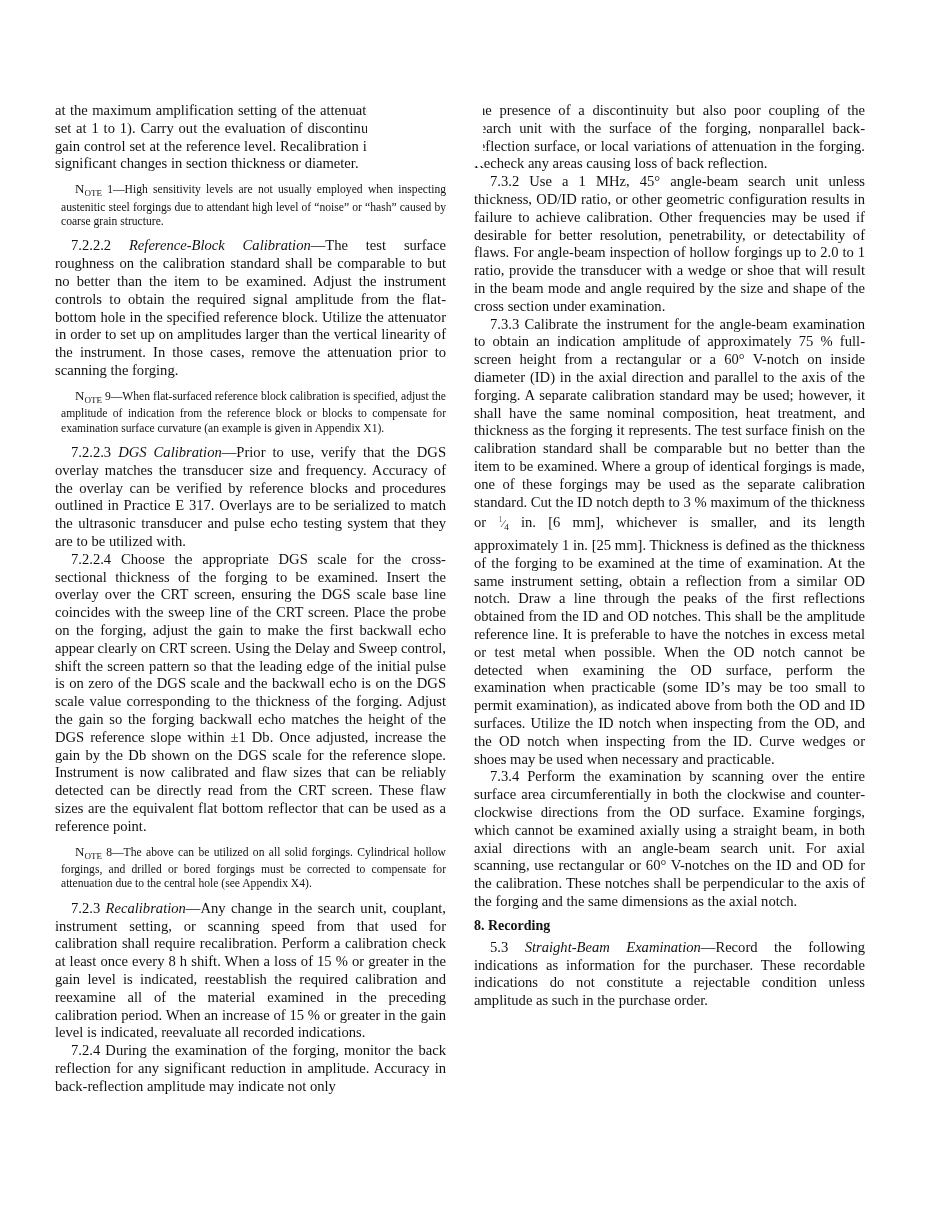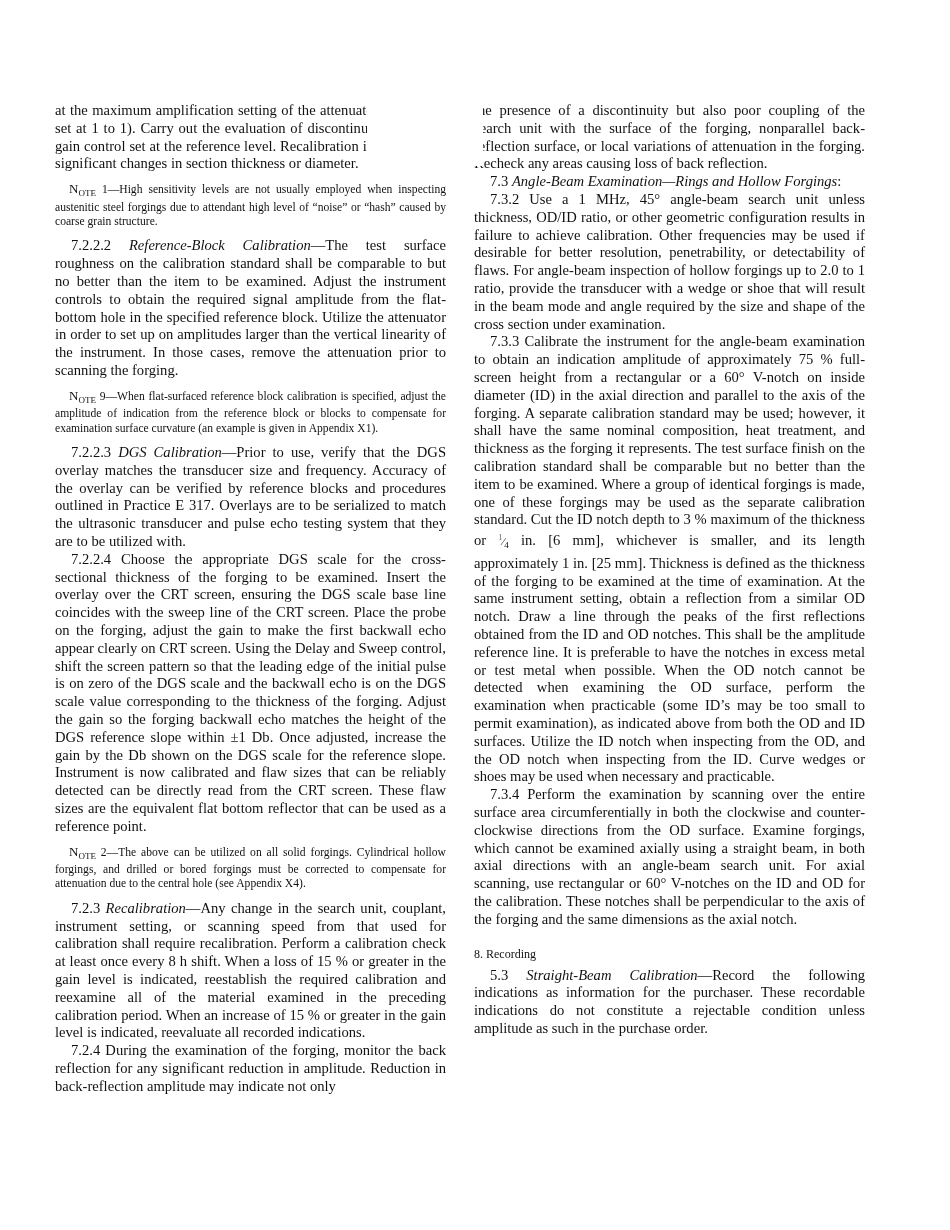--- a/index.html
+++ b/index.html
@@ -4,25 +4,25 @@
 <style>
   html, body { margin: 0; padding: 0; background: #ffffff; }
   body { width: 950px; height: 1230px; position: relative; overflow: hidden;
          font-family: "Liberation Serif", "DejaVu Serif", serif; color: #111; }
   .col { position: absolute; top: 102px; width: 391px; }
   .col-left { left: 55px; }
   .col-right { left: 474px; }
   p { margin: 0; font-size: 14.6px; line-height: 17.8px; text-align: justify; }
   p.ind { text-indent: 16px; }
   p.cont { text-indent: 0; }
-  .note { font-size: 11.6px; line-height: 14.4px; text-align: justify; text-indent: 14px; margin: 9px 0 8px 0; }
+  .note { font-size: 11.6px; line-height: 14.4px; text-align: justify; text-indent: 14px; margin: 9px 0 8px 6px; }
   .note .n-cap { font-size: 13px; }
   .note .n-sub { font-size: 9px; vertical-align: -3px; }
   .ital { font-style: italic; }
-  h2 { font-size: 12px; font-weight: normal; margin: 16px 0 4px 0; line-height: 18px; }
+  h2 { font-size: 14px; font-weight: bold; margin: 6px 0 4px 0; line-height: 18px; }
   .frac { font-size: 11px; }
   .frac sup { font-size: 8px; color: #666; }
   .frac sub { font-size: 9px; }
   .occluder { position: absolute; left: 367px; top: 102px; width: 116px; height: 64px; background: #ffffff; }
 </style>
 </head>
 <body>
 
 <div class="col col-left">
   <p class="cont">at the maximum amplification setting of the attenuator (attenuator set at 1 to 1). Carry out the evaluation of discontinuities with the gain control set at the reference level. Recalibration is required for significant changes in section thickness or diameter.</p>
@@ -30,37 +30,36 @@
   <div class="note"><span class="n-cap">N</span><span class="n-sub">OTE</span><span> 1—High sensitivity levels are not usually employed when inspecting austenitic steel forgings due to attendant high level of “noise” or “hash” caused by coarse grain structure.</span></div>
 
   <p class="ind"><span>7.2.2.2 </span><span class="ital">Reference-Block Calibration</span><span>—The test surface roughness on the calibration standard shall be comparable to but no better than the item to be examined. Adjust the instrument controls to obtain the required signal amplitude from the flat-bottom hole in the specified reference block. Utilize the attenuator in order to set up on amplitudes larger than the vertical linearity of the instrument. In those cases, remove the attenuation prior to scanning the forging.</span></p>
 
   <div class="note"><span class="n-cap">N</span><span class="n-sub">OTE</span><span> 9—When flat-surfaced reference block calibration is specified, adjust the amplitude of indication from the reference block or blocks to compensate for examination surface curvature (an example is given in Appendix X1).</span></div>
 
   <p class="ind"><span>7.2.2.3 </span><span class="ital">DGS Calibration</span><span>—Prior to use, verify that the DGS overlay matches the transducer size and frequency. Accuracy of the overlay can be verified by reference blocks and procedures outlined in Practice E 317. Overlays are to be serialized to match the ultrasonic transducer and pulse echo testing system that they are to be utilized with.</span></p>
 
   <p class="ind">7.2.2.4 Choose the appropriate DGS scale for the cross-sectional thickness of the forging to be examined. Insert the overlay over the CRT screen, ensuring the DGS scale base line coincides with the sweep line of the CRT screen. Place the probe on the forging, adjust the gain to make the first backwall echo appear clearly on CRT screen. Using the Delay and Sweep control, shift the screen pattern so that the leading edge of the initial pulse is on zero of the DGS scale and the backwall echo is on the DGS scale value corresponding to the thickness of the forging. Adjust the gain so the forging backwall echo matches the height of the DGS reference slope within ±1 Db. Once adjusted, increase the gain by the Db shown on the DGS scale for the reference slope. Instrument is now calibrated and flaw sizes that can be reliably detected can be directly read from the CRT screen. These flaw sizes are the equivalent flat bottom reflector that can be used as a reference point.</p>
 
-  <div class="note"><span class="n-cap">N</span><span class="n-sub">OTE</span><span> 2—The above can be utilized on all solid forgings. Cylindrical hollow forgings, and drilled or bored forgings must be corrected to compensate for attenuation due to the central hole (see Appendix X4).</span></div>
+  <div class="note"><span class="n-cap">N</span><span class="n-sub">OTE</span><span> 8—The above can be utilized on all solid forgings. Cylindrical hollow forgings, and drilled or bored forgings must be corrected to compensate for attenuation due to the central hole (see Appendix X4).</span></div>
 
   <p class="ind"><span>7.2.3 </span><span class="ital">Recalibration</span><span>—Any change in the search unit, couplant, instrument setting, or scanning speed from that used for calibration shall require recalibration. Perform a calibration check at least once every 8 h shift. When a loss of 15 % or greater in the gain level is indicated, reestablish the required calibration and reexamine all of the material examined in the preceding calibration period. When an increase of 15 % or greater in the gain level is indicated, reevaluate all recorded indications.</span></p>
 
-  <p class="ind">7.2.4 During the examination of the forging, monitor the back reflection for any significant reduction in amplitude. Reduction in back-reflection amplitude may indicate not only</p>
+  <p class="ind">7.2.4 During the examination of the forging, monitor the back reflection for any significant reduction in amplitude. Accuracy in back-reflection amplitude may indicate not only</p>
 </div>
 
 <div class="col col-right">
   <p class="cont">the presence of a discontinuity but also poor coupling of the search unit with the surface of the forging, nonparallel back-reflection surface, or local variations of attenuation in the forging. Recheck any areas causing loss of back reflection.</p>
 
-  <p class="ind"><span>7.3 </span><span class="ital">Angle-Beam Examination—Rings and Hollow Forgings</span><span>:</span></p>
 
 
   <p class="ind">7.3.2 Use a 1 MHz, 45° angle-beam search unit unless thickness, OD/ID ratio, or other geometric configuration results in failure to achieve calibration. Other frequencies may be used if desirable for better resolution, penetrability, or detectability of flaws. For angle-beam inspection of hollow forgings up to 2.0 to 1 ratio, provide the transducer with a wedge or shoe that will result in the beam mode and angle required by the size and shape of the cross section under examination.</p>
 
   <p class="ind"><span>7.3.3 Calibrate the instrument for the angle-beam examination to obtain an indication amplitude of approximately 75 % full-screen height from a rectangular or a 60° V-notch on inside diameter (ID) in the axial direction and parallel to the axis of the forging. A separate calibration standard may be used; however, it shall have the same nominal composition, heat treatment, and thickness as the forging it represents. The test surface finish on the calibration standard shall be comparable but no better than the item to be examined. Where a group of identical forgings is made, one of these forgings may be used as the separate calibration standard. Cut the ID notch depth to 3 % maximum of the thickness or </span><span class="frac"><sup>1</sup>⁄<sub>4</sub></span><span> in. [6 mm], whichever is smaller, and its length approximately 1 in. [25 mm]. Thickness is defined as the thickness of the forging to be examined at the time of examination. At the same instrument setting, obtain a reflection from a similar OD notch. Draw a line through the peaks of the first reflections obtained from the ID and OD notches. This shall be the amplitude reference line. It is preferable to have the notches in excess metal or test metal when possible. When the OD notch cannot be detected when examining the OD surface, perform the examination when practicable (some ID’s may be too small to permit examination), as indicated above from both the OD and ID surfaces. Utilize the ID notch when inspecting from the OD, and the OD notch when inspecting from the ID. Curve wedges or shoes may be used when necessary and practicable.</span></p>
 
   <p class="ind">7.3.4 Perform the examination by scanning over the entire surface area circumferentially in both the clockwise and counter-clockwise directions from the OD surface. Examine forgings, which cannot be examined axially using a straight beam, in both axial directions with an angle-beam search unit. For axial scanning, use rectangular or 60° V-notches on the ID and OD for the calibration. These notches shall be perpendicular to the axis of the forging and the same dimensions as the axial notch.</p>
 
   <h2>8. Recording</h2>
 
-  <p class="ind"><span>5.3 </span><span class="ital">Straight-Beam Calibration</span><span>—Record the following indications as information for the purchaser. These recordable indications do not constitute a rejectable condition unless amplitude as such in the purchase order.</span></p>
+  <p class="ind"><span>5.3 </span><span class="ital">Straight-Beam Examination</span><span>—Record the following indications as information for the purchaser. These recordable indications do not constitute a rejectable condition unless amplitude as such in the purchase order.</span></p>
 </div>
 
 <div class="occluder"></div>
 
 </body></html>

